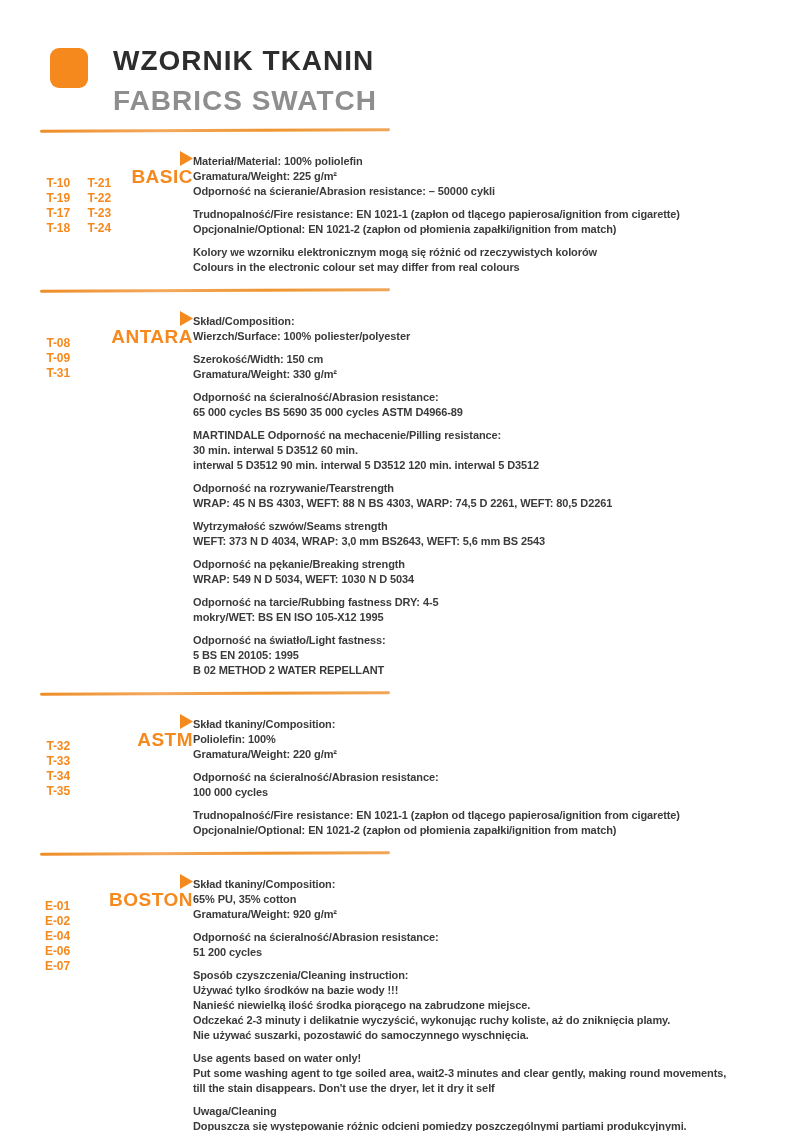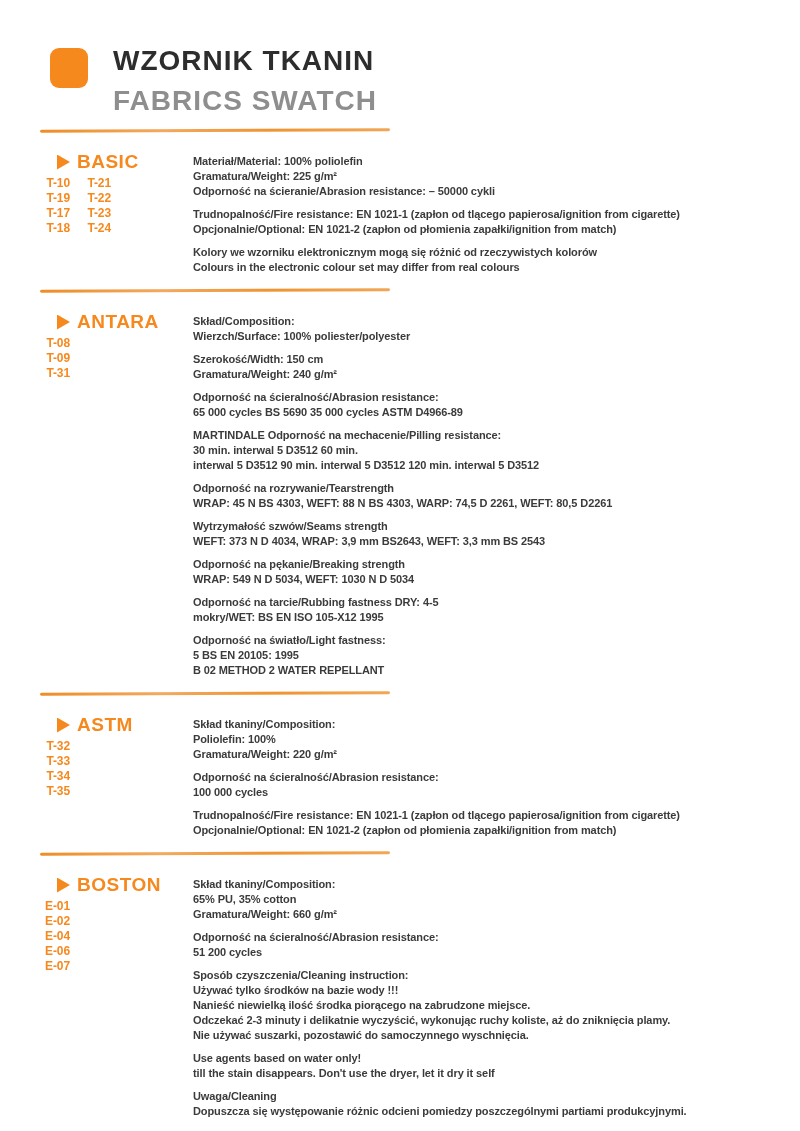--- a/index.html
+++ b/index.html
@@ -36,21 +36,21 @@
   .sep{
     height:3px;width:350px;border-radius:2px;
     background:linear-gradient(90deg,#ee8d26,#f3a95f 35%,#ef9430 65%,#f1a758);
     transform:rotate(-0.25deg);
     margin:14px 0 19px 0;
   }
   .sep.hdr-sep{margin-top:12px;}
   
   .fabric-section{display:flex;align-items:flex-start;}
   .sec-left{width:153px;flex:none;}
-  .sec-header{display:flex;align-items:center;padding-left:17px;height:22px;}
+  .sec-header{display:flex;align-items:flex-end;padding-left:17px;height:22px;flex-direction:column;}
   .tri{
     width:13px;height:15px;background:var(--accent);
     clip-path:polygon(0 0,100% 50%,0 100%);flex:none;
   }
   .sec-name{
     color:var(--accent);font-weight:700;font-size:19px;
     letter-spacing:0.5px;margin-left:7px;white-space:nowrap;
   }
   .codes{
     display:flex;flex-direction:column;align-items:flex-start;
@@ -146,38 +146,38 @@
             </div>
           </div>
     </div>
     <div class="sec-right">
           <div class="para">
             <div class="spec-line">Skład/Composition:</div>
             <div class="spec-line">Wierzch/Surface: 100% poliester/polyester</div>
           </div>
           <div class="para">
             <div class="spec-line">Szerokość/Width: 150 cm</div>
-            <div class="spec-line">Gramatura/Weight: 240 g/m²</div>
+            <div class="spec-line">Gramatura/Weight: 330 g/m²</div>
           </div>
           <div class="para">
             <div class="spec-line">Odporność na ścieralność/Abrasion resistance:</div>
             <div class="spec-line">65 000 cycles BS 5690 35 000 cycles ASTM D4966-89</div>
           </div>
           <div class="para">
             <div class="spec-line">MARTINDALE Odporność na mechacenie/Pilling resistance:</div>
             <div class="spec-line">30 min. interwal 5 D3512 60 min.</div>
             <div class="spec-line">interwal 5 D3512 90 min. interwal 5 D3512 120 min. interwal 5 D3512</div>
           </div>
           <div class="para">
             <div class="spec-line">Odporność na rozrywanie/Tearstrength</div>
             <div class="spec-line">WRAP: 45 N BS 4303, WEFT: 88 N BS 4303, WARP: 74,5 D 2261, WEFT: 80,5 D2261</div>
           </div>
           <div class="para">
             <div class="spec-line">Wytrzymałość szwów/Seams strength</div>
-            <div class="spec-line">WEFT: 373 N D 4034, WRAP: 3,9 mm BS2643, WEFT: 3,3 mm BS 2543</div>
+            <div class="spec-line">WEFT: 373 N D 4034, WRAP: 3,0 mm BS2643, WEFT: 5,6 mm BS 2543</div>
           </div>
           <div class="para">
             <div class="spec-line">Odporność na pękanie/Breaking strength</div>
             <div class="spec-line">WRAP: 549 N D 5034, WEFT: 1030 N D 5034</div>
           </div>
           <div class="para">
             <div class="spec-line">Odporność na tarcie/Rubbing fastness DRY: 4-5</div>
             <div class="spec-line">mokry/WET: BS EN ISO 105-X12 1995</div>
           </div>
           <div class="para">
@@ -247,35 +247,36 @@
             </div>
             <div class="code-row">
               <span class="code">E-07</span>
             </div>
           </div>
     </div>
     <div class="sec-right">
           <div class="para">
             <div class="spec-line">Skład tkaniny/Composition:</div>
             <div class="spec-line">65% PU, 35% cotton</div>
-            <div class="spec-line">Gramatura/Weight: 660 g/m²</div>
+            <div class="spec-line">Gramatura/Weight: 920 g/m²</div>
           </div>
           <div class="para">
             <div class="spec-line">Odporność na ścieralność/Abrasion resistance:</div>
             <div class="spec-line">51 200 cycles</div>
           </div>
           <div class="para">
             <div class="spec-line">Sposób czyszczenia/Cleaning instruction:</div>
             <div class="spec-line">Używać tylko środków na bazie wody !!!</div>
             <div class="spec-line">Nanieść niewielką ilość środka piorącego na zabrudzone miejsce.</div>
             <div class="spec-line">Odczekać 2-3 minuty i delikatnie wyczyścić, wykonując ruchy koliste, aż do zniknięcia plamy.</div>
             <div class="spec-line">Nie używać suszarki, pozostawić do samoczynnego wyschnięcia.</div>
           </div>
           <div class="para">
             <div class="spec-line">Use agents based on water only!</div>
+            <div class="spec-line">Put some washing agent to tge soiled area, wait2-3 minutes and clear gently, making round movements,</div>
             <div class="spec-line">till the stain disappears. Don't use the dryer, let it dry it self</div>
           </div>
           <div class="para">
             <div class="spec-line">Uwaga/Cleaning</div>
             <div class="spec-line">Dopuszcza się występowanie różnic odcieni pomiedzy poszczególnymi partiami produkcyjnymi.</div>
           </div>
         </div>
   </section>
 </main>
 

